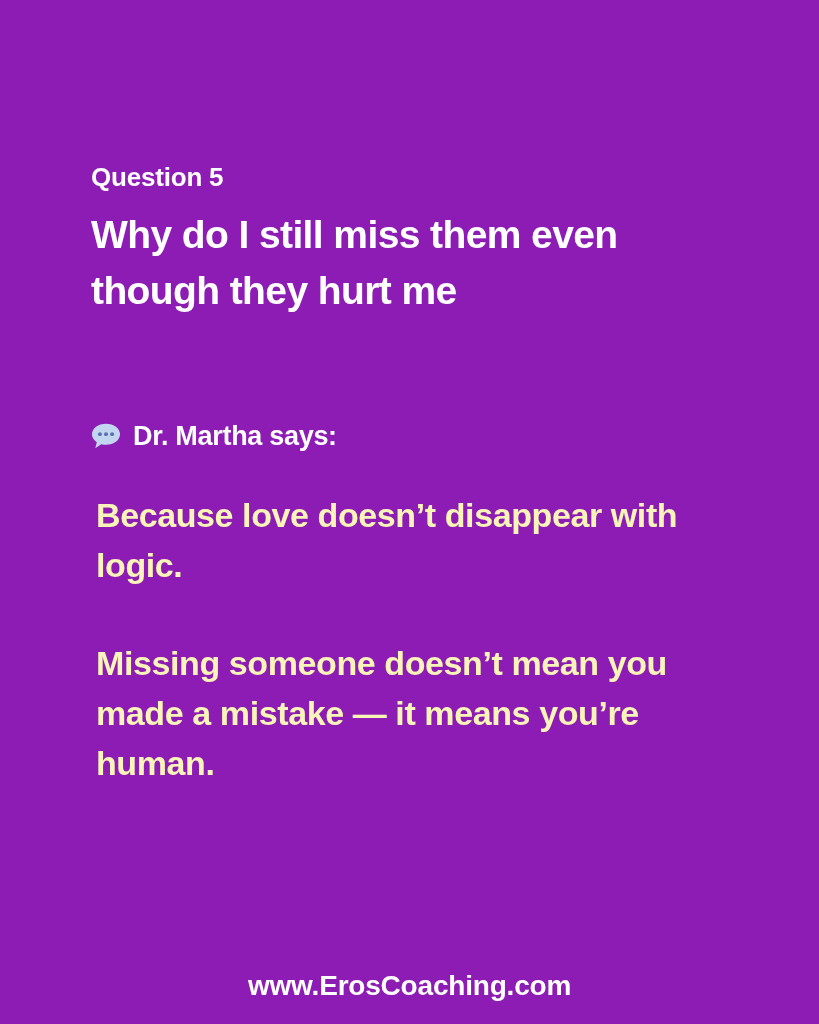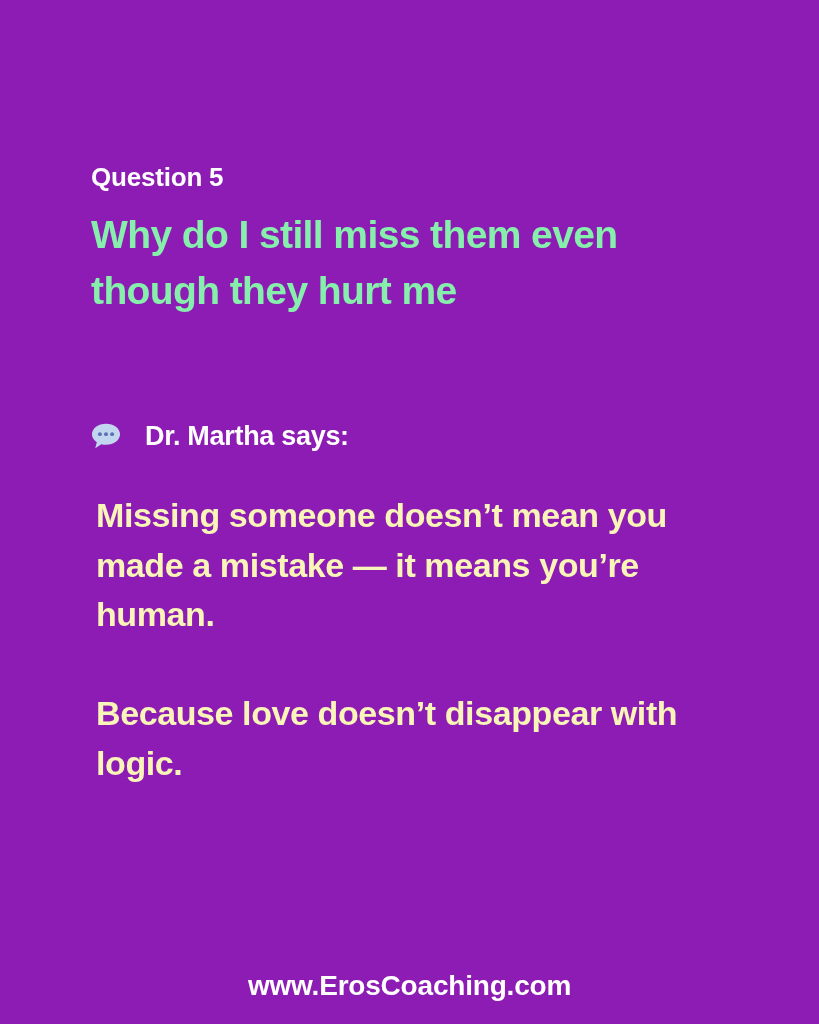--- a/index.html
+++ b/index.html
@@ -57,31 +57,31 @@
     font-size: 26px;
     font-weight: bold;
     color: #ffffff;
     letter-spacing: -0.2px;
     line-height: 1.15;
     margin: 0 0 14px 0;
   }
   .q-title {
     font-size: 39px;
     font-weight: bold;
-    color: #86efac;
+    color: #ffffff;
     line-height: 1.44;
     letter-spacing: -0.6px;
     margin: 0;
     max-width: 640px;
   }
 
   .says-row {
     display: flex;
     align-items: center;
-    gap: 24px;
+    gap: 12px;
     margin-top: 102px;
   }
   .bubble-icon {
     width: 30px;
     height: 30px;
     flex: 0 0 auto;
     display: block;
   }
   .says-label {
     font-size: 27px;
@@ -142,22 +142,22 @@
                  C14.2 25.4 12.5 25.2 11 24.8 L4.5 29 L6.2 22.6
                  C2.9 20.5 1 17.5 1 14.2 C1 8 7.7 3 16 3 Z" fill="#c3d6f0"></path>
         <circle cx="9.5" cy="14" r="2.1" fill="#5b6fb5"></circle>
         <circle cx="16" cy="14" r="2.1" fill="#5b6fb5"></circle>
         <circle cx="22.5" cy="14" r="2.1" fill="#5b6fb5"></circle>
       </svg>
       <span class="says-label">Dr. Martha says:</span>
     </div>
 
     <div class="answer">
+      <p>Because love doesn’t disappear with logic.</p>
       <p>Missing someone doesn’t mean you made a mistake — it means you’re human.</p>
-      <p>Because love doesn’t disappear with logic.</p>
     </div>
 
   </div>
 
   <div class="footer">
     <span class="footer-url">www.ErosCoaching.com</span>
   </div>
 
 </div>
 

